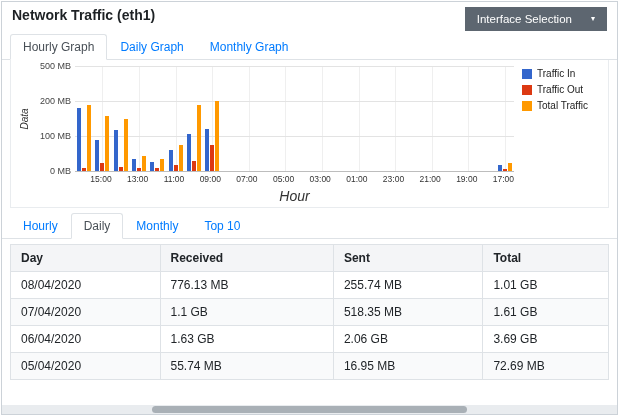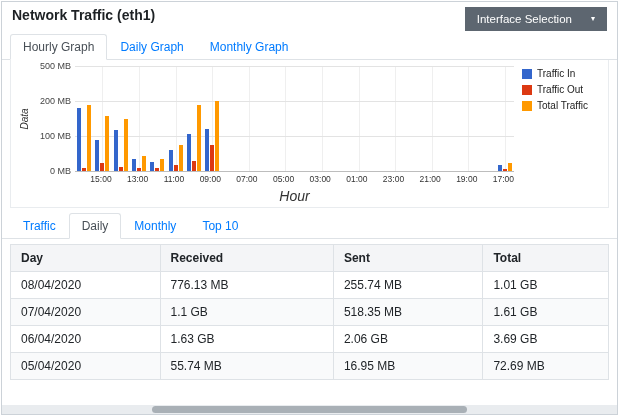--- a/index.html
+++ b/index.html
@@ -284,21 +284,21 @@
         </div>
         <div class="legend-item" data-interactable="false">
           <span class="swatch" data-interactable="false" style="background: rgb(255, 153, 0);"></span>
           <span data-interactable="false">Total Traffic</span>
         </div>
       </div>
     </div>
   </div>
 
   <nav class="nav-tabs second" data-interactable="false">
-    <a class="nav-link" data-interactable="true">Traffic</a>
+    <a class="nav-link" data-interactable="true">Hourly</a>
     <a class="nav-link active" data-interactable="true">Daily</a>
     <a class="nav-link" data-interactable="true">Monthly</a>
     <a class="nav-link" data-interactable="true">Top 10</a>
   </nav>
 
   <div class="table-wrap" data-interactable="false">
     <table data-interactable="false">
       <colgroup>
           <col class="c1">
           <col class="c2">

